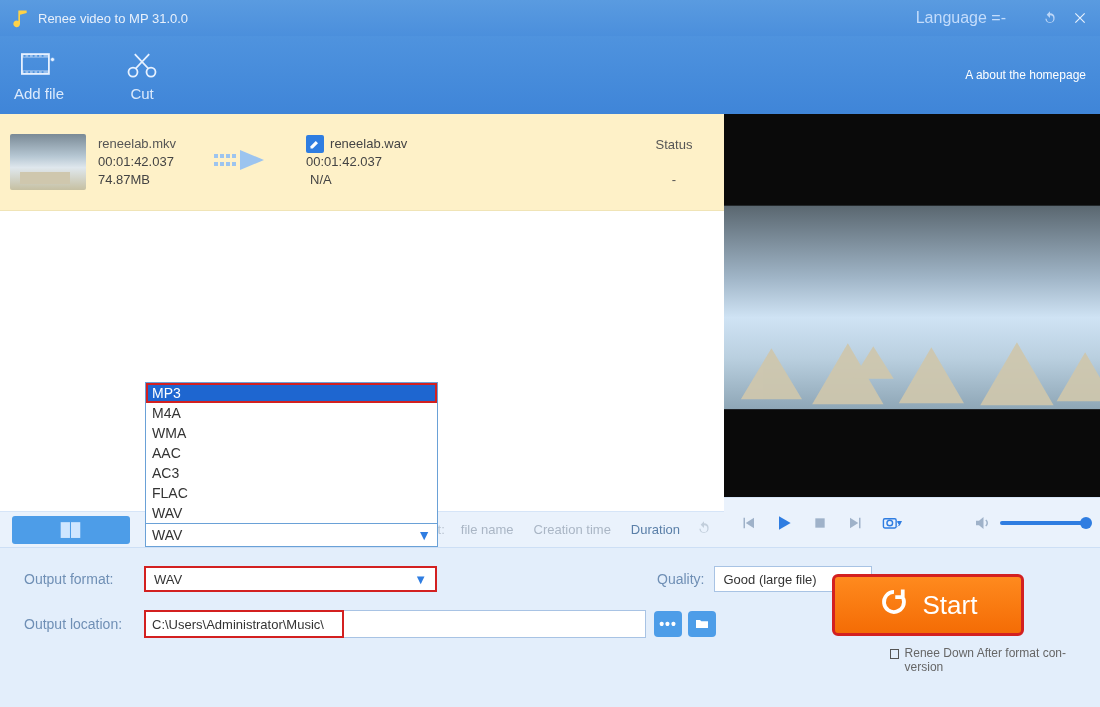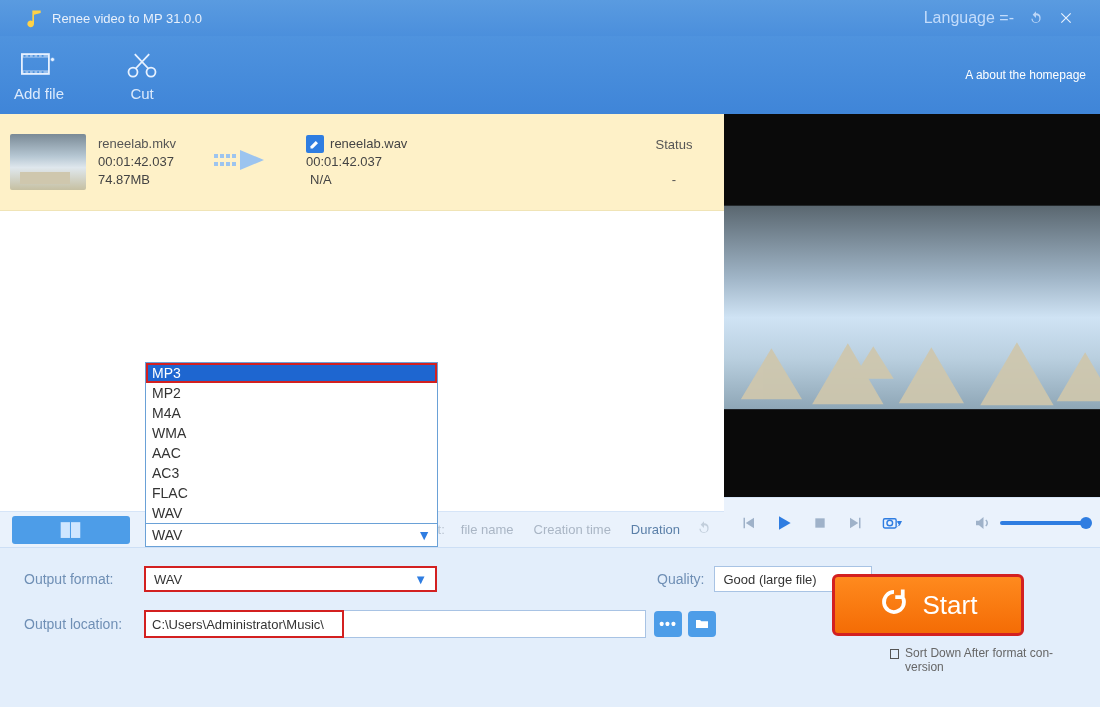--- a/index.html
+++ b/index.html
@@ -1,27 +1,27 @@
 <!DOCTYPE html>
 <html><head>
 <meta charset="utf-8">
 <style>
   * { box-sizing: border-box; margin: 0; padding: 0; font-family: Arial, sans-serif; }
   body { width: 1100px; height: 707px; overflow: hidden; background: #fff; position: relative; }
 
   
   .titlebar {
     height: 36px; background: linear-gradient(#5a9be0,#4b8fdc);
-    display: flex; align-items: center; padding: 0 24px; color: #fff;
+    display: flex; align-items: center; padding: 0 10px; color: #fff;
     font-size: 13px;
   }
   .titlebar .logo { width: 20px; height: 20px; margin-right: 8px; }
   .titlebar .title { color: #e8f0fb; }
   .titlebar .spacer { flex: 1; }
-  .titlebar .lang { color: #c3dcfb; font-size: 16px; margin-right: 2px; }
+  .titlebar .lang { color: #c3dcfb; font-size: 16px; margin-right: 24px; }
   .titlebar .tb-icon { width: 20px; height: 20px; margin-left: 10px; display:inline-flex; align-items:center; justify-content:center; cursor:pointer; }
 
   
   .toolbar {
     height: 78px; background: linear-gradient(#4f93de,#3f85d8);
     display: flex; align-items: center; padding: 0 14px; color: #cfe3fb;
     font-size: 15px;
   }
   .tb-btn { display:flex; flex-direction:column; align-items:center; justify-content:center; margin-right: 60px; cursor:pointer; }
   .tb-btn .ic { width: 36px; height: 30px; display:flex; align-items:center; justify-content:center; }
@@ -235,21 +235,20 @@
       <span class="refresh">
         <svg width="16" height="16" viewBox="0 0 24 24">
             <path d="M12 5V2L7 7l5 5V8a5 5 0 1 1-5 5H5a7 7 0 1 0 7-8z" fill="#c2cedb"></path>
           </svg>
       </span>
     </div>
 
     <div class="fmt-popup">
       <div class="fmt-list">
         <div class="fmt-item selected highlight">MP3</div>
-        <div class="fmt-item">MP2</div>
         <div class="fmt-item">M4A</div>
         <div class="fmt-item">WMA</div>
         <div class="fmt-item">AAC</div>
         <div class="fmt-item">AC3</div>
         <div class="fmt-item">FLAC</div>
         <div class="fmt-item">WAV</div>
       </div>
       <div class="fmt-current">
         <span>WAV</span>
         <span class="chev">▼</span>
@@ -364,15 +363,15 @@
         <svg viewBox="0 0 24 24" width="30" height="30">
             <path d="M12 4a8 8 0 1 0 7.4 5" fill="none" stroke="#fff" stroke-width="3"></path>
             <path d="M19 2v6h-6" fill="none" stroke="#fff" stroke-width="3"></path>
           </svg>
       </span>
       <span>Start</span>
     </div>
   </div>
   <div class="shutdown">
     <span class="cb"></span>
-    <span>Sort Down After format con-version</span>
+    <span>Renee Down After format con-version</span>
   </div>
 </div>
 
 </body></html>

